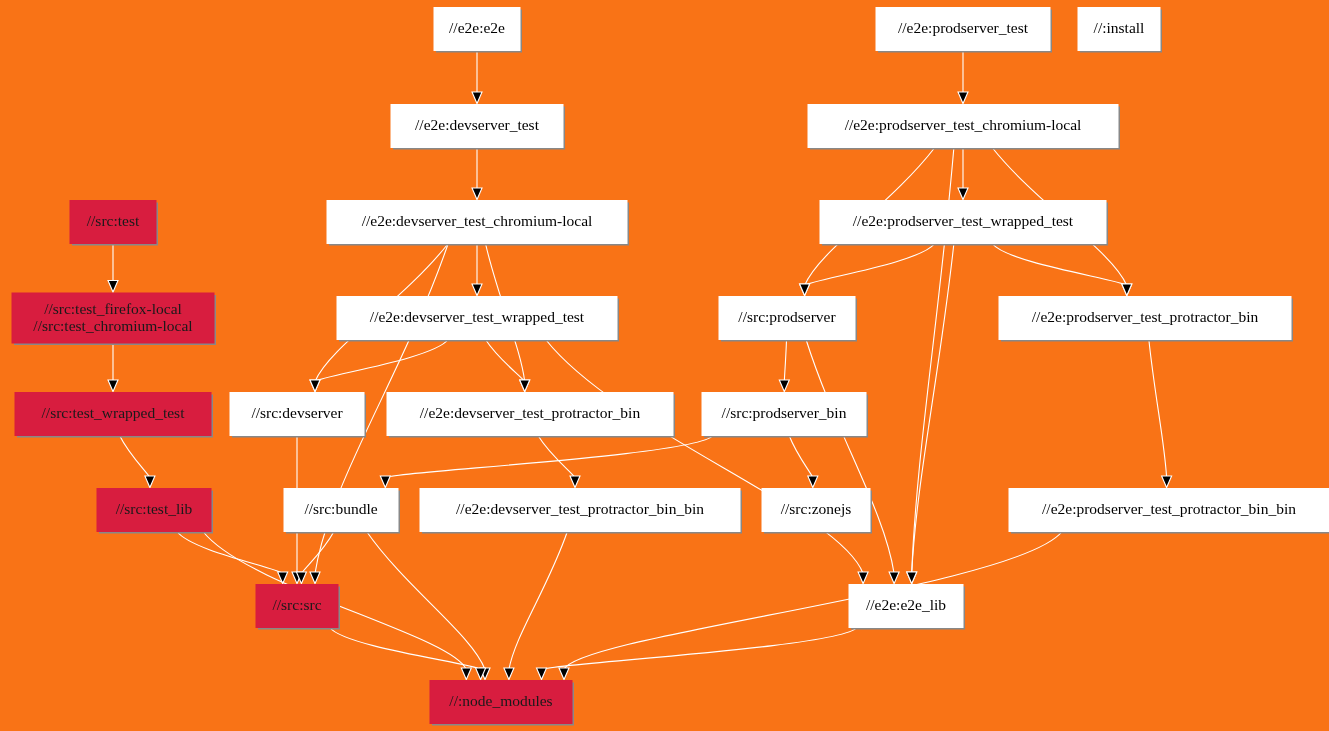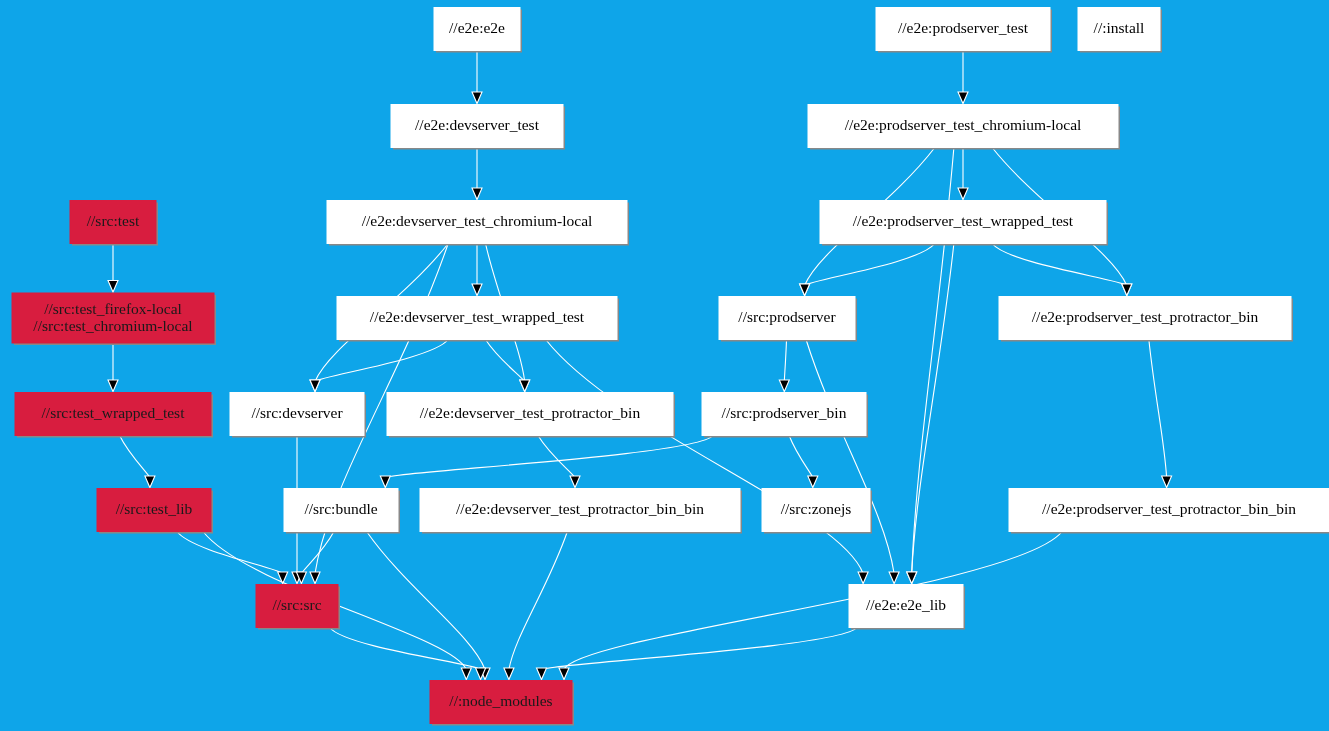--- a/index.html
+++ b/index.html
@@ -10,21 +10,21 @@
   body {
     width: 1329px;
     height: 731px;
     overflow: hidden;
     font-family: "Liberation Serif", "DejaVu Serif", serif;
   }
   #graph-root {
     position: relative;
     width: 1329px;
     height: 731px;
-    background: #0ea5e9;
+    background: #f97316;
   }
   svg#graph-svg {
     position: absolute;
     top: 0; left: 0;
     width: 1329px;
     height: 731px;
     display: block;
   }
   .edge-path {
     fill: none;

